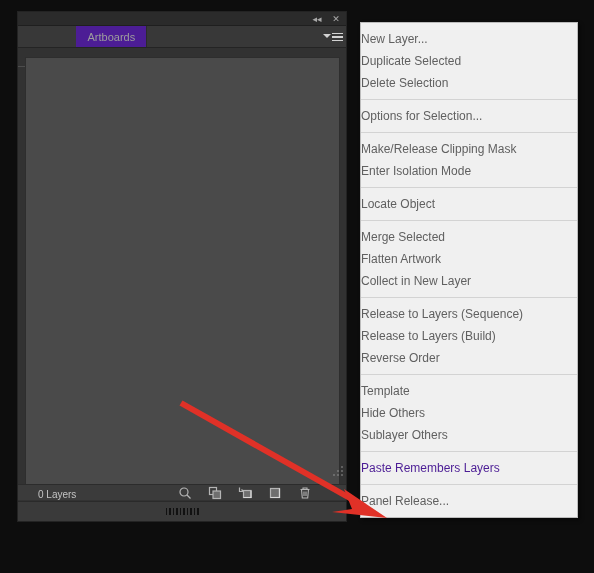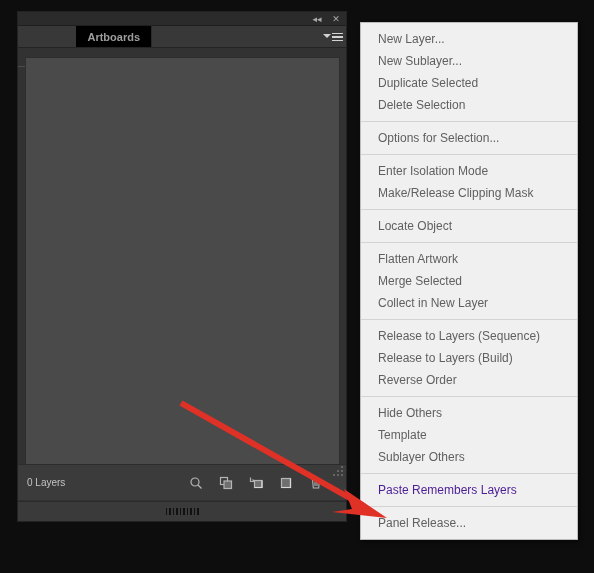--- a/index.html
+++ b/index.html
@@ -47,23 +47,22 @@
     background: #383838;
     display: flex; align-items: stretch;
     border-bottom: 1px solid #242424;
   }
   .tab {
     display: flex; align-items: center;
     padding: 0 11px;
     font-size: 11px;
     color: #9d9d9d;
     border-right: 1px solid #2b2b2b;
-    background: #000000;
+    background: #4c1d95;
     cursor: default;
-    font-weight: bold;
   }
   .tab.active {
     background: #c2410c;
     color: #e8e8e8;
     font-weight: bold;
     border-top: 1px solid #4d4d4d;
     margin-top: 40px;
   }
   .tabbar-filler { flex: 1; background: #383838; }
   .panel-menu-btn {
@@ -88,24 +87,24 @@
     left: 7px; top: 45px;
     width: 315px; height: 443px;
     background: #4a4a4a;
     border: 1px solid #2e2e2e;
   }
 
   .layers-footer {
     position: absolute;
     left: 0; bottom: 21px;
     width: 100%;
-    height: 36px;
+    height: 16px;
     background: #3b3b3b;
-    display: flex; align-items: center;
-    padding: 0 9px;
+    display: flex; align-items: flex-end;
+    padding: 0 20px;
     border-top: 1px solid #2c2c2c;
   }
   .layers-count {
     font-size: 10px;
     color: #c4c4c4;
   }
   .footer-icons {
     margin-left: auto;
     display: flex; align-items: center;
     gap: 16px;
@@ -149,21 +148,20 @@
   }
   .menu-group { padding: 0; }
   .menu-sep {
     height: 1px;
     background: #d3d3d3;
     margin: 5px 0 5px 0;
   }
   .menu-item {
     height: 22px;
     display: flex; align-items: center;
-    padding-left: 17px;
     font-size: 12px;
     color: #606060;
     white-space: nowrap;
     cursor: default;
   }
   .menu-item.strong { color: #4c1d95; }
 
   
   #annotation-arrow {
     position: absolute;
@@ -270,67 +268,64 @@
     </div>
   </div>
 
   <div id="context-menu">
 
     <div class="menu-group">
       <div class="menu-item">
           <span>New Layer...</span>
         </div>
       <div class="menu-item">
-          <span>New Sublayer...</span>
-        </div>
-      <div class="menu-item">
           <span>Duplicate Selected</span>
         </div>
       <div class="menu-item">
           <span>Delete Selection</span>
         </div>
     </div>
 
     <div class="menu-sep"></div>
 
     <div class="menu-group">
       <div class="menu-item">
           <span>Options for Selection...</span>
         </div>
     </div>
 
     <div class="menu-sep"></div>
 
     <div class="menu-group">
       <div class="menu-item">
+          <span>Make/Release Clipping Mask</span>
+        </div>
+      <div class="menu-item">
           <span>Enter Isolation Mode</span>
         </div>
-      <div class="menu-item">
-          <span>Make/Release Clipping Mask</span>
-        </div>
     </div>
 
     <div class="menu-sep"></div>
 
     <div class="menu-group">
       <div class="menu-item">
           <span>Locate Object</span>
         </div>
     </div>
 
     <div class="menu-sep"></div>
 
     <div class="menu-group">
       <div class="menu-item">
+          <span>Merge Selected</span>
+        </div>
+      <div class="menu-item">
           <span>Flatten Artwork</span>
         </div>
       <div class="menu-item">
-          <span>Merge Selected</span>
-        </div>
-      <div class="menu-item">
           <span>Collect in New Layer</span>
         </div>
     </div>
 
     <div class="menu-sep"></div>
 
     <div class="menu-group">
       <div class="menu-item">
           <span>Release to Layers (Sequence)</span>
         </div>
@@ -339,24 +334,24 @@
         </div>
       <div class="menu-item">
           <span>Reverse Order</span>
         </div>
     </div>
 
     <div class="menu-sep"></div>
 
     <div class="menu-group">
       <div class="menu-item">
+          <span>Template</span>
+        </div>
+      <div class="menu-item">
           <span>Hide Others</span>
-        </div>
-      <div class="menu-item">
-          <span>Template</span>
         </div>
       <div class="menu-item">
           <span>Sublayer Others</span>
         </div>
     </div>
 
     <div class="menu-sep"></div>
 
     <div class="menu-group">
       <div class="menu-item strong">

